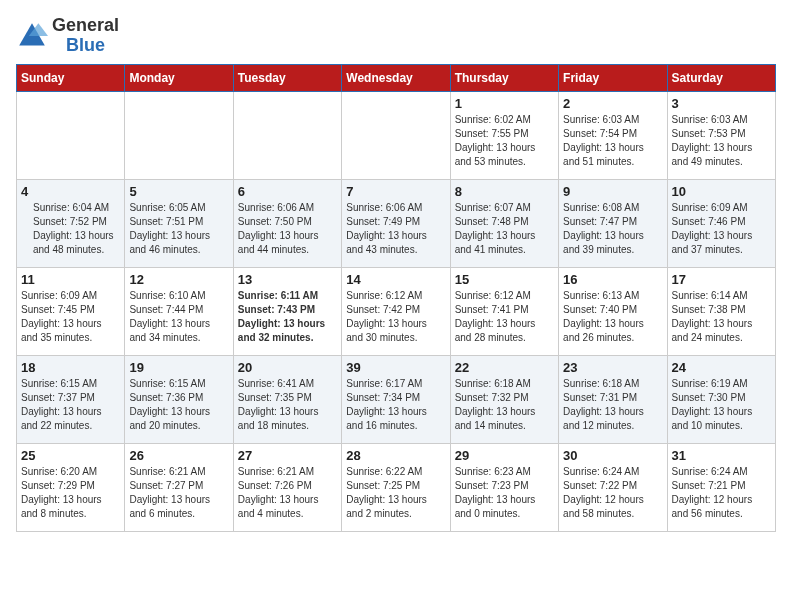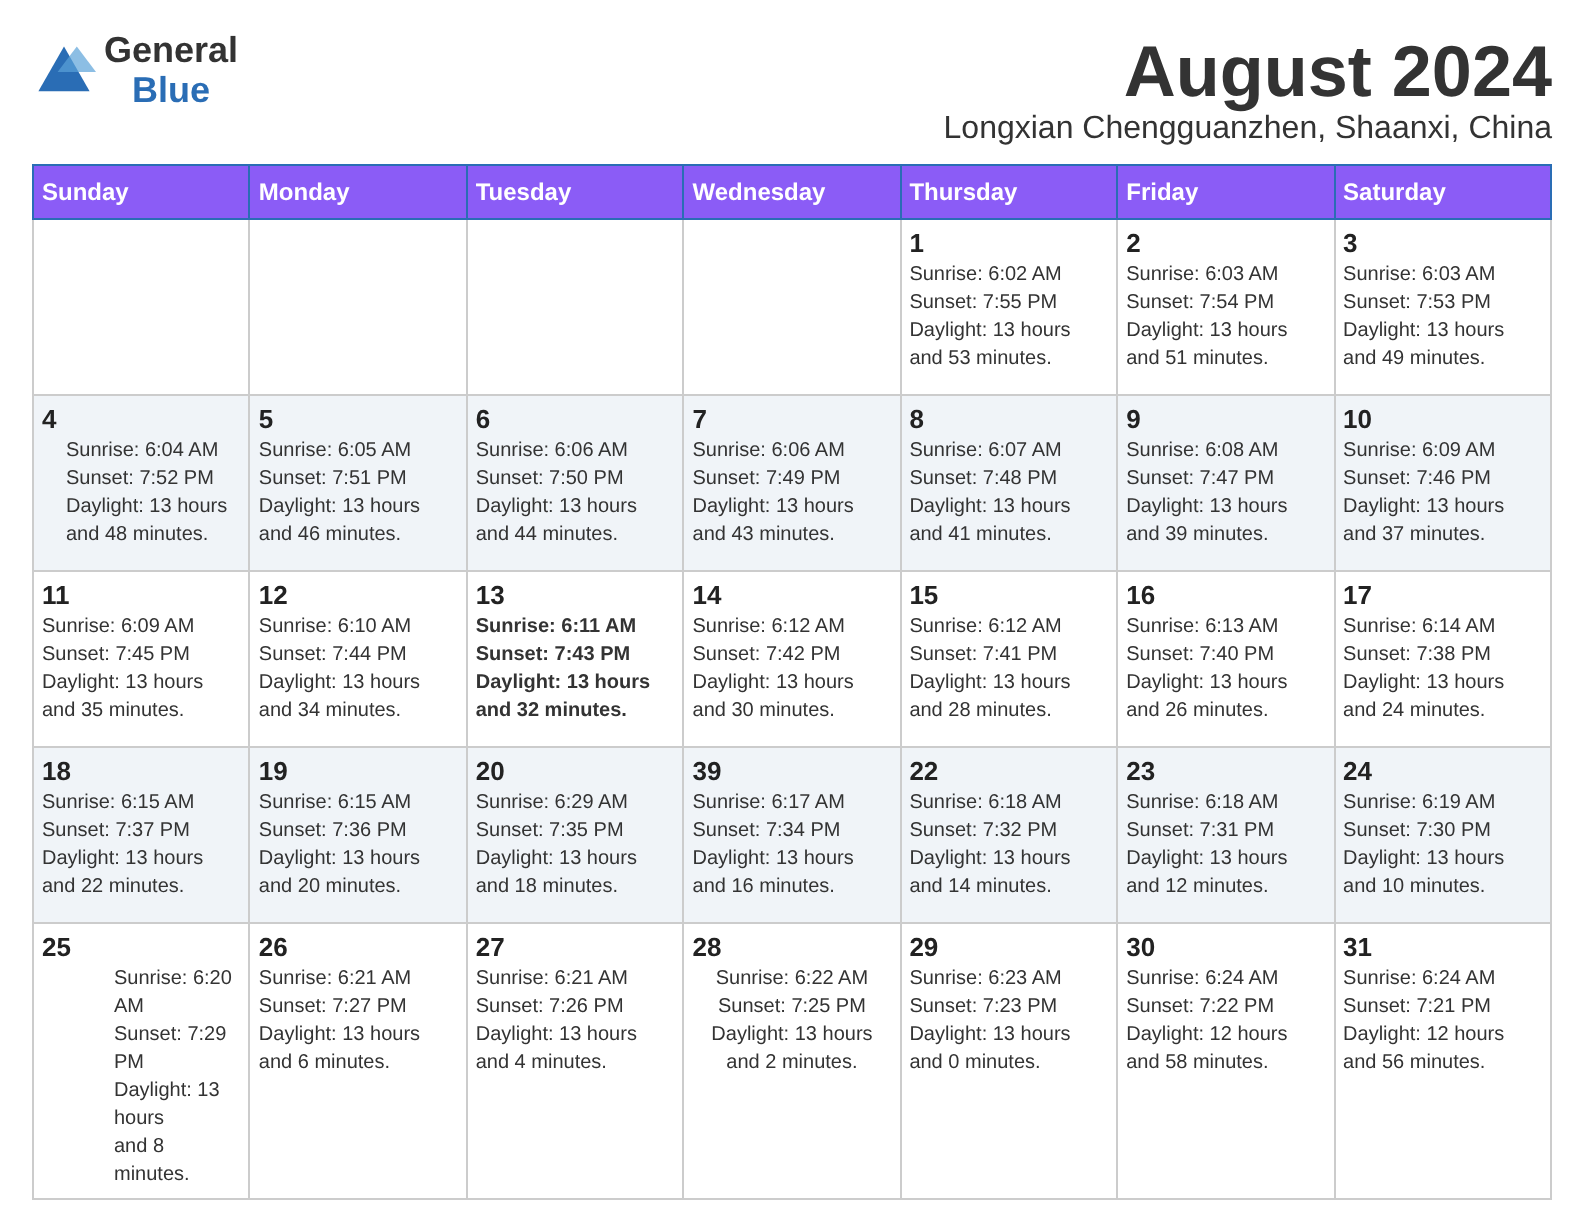--- a/index.html
+++ b/index.html
@@ -45,21 +45,21 @@
     .subtitle {
       font-size: 16px;
       color: #333;
     }
     table {
       width: 100%;
       border-collapse: collapse;
       font-size: 11px;
     }
     thead tr th {
-      background-color: #8b5cf6;
+      background-color: #b91c1c;
       color: #fff;
       padding: 6px 4px;
       text-align: left;
       font-size: 12px;
       font-weight: bold;
       border: 1px solid #2a6db5;
     }
     tbody tr td {
       border: 1px solid #ccc;
       padding: 4px 4px;
@@ -96,24 +96,20 @@
   <div class="logo">
     <svg class="logo-icon" viewBox="0 0 40 40">
       <polygon points="20,4 36,32 4,32" fill="#2a6db5"></polygon>
       <polygon points="28,4 40,20 16,20" fill="#5ba3d9" opacity="0.7"></polygon>
     </svg>
     <div class="logo-text">
       <span class="logo-general">General</span><br>
       <span class="logo-blue">Blue</span>
     </div>
   </div>
-  <div class="title-section">
-    <div class="main-title">August 2024</div>
-    <div class="subtitle">Longxian Chengguanzhen, Shaanxi, China</div>
-  </div>
 </div>
 
 <table>
   <thead>
     <tr>
     <th>Sunday</th>
         <th>Monday</th>
         <th>Tuesday</th>
         <th>Wednesday</th>
         <th>Thursday</th>
@@ -261,21 +257,21 @@
         </td>
         <td>
           <div class="cell-date">19</div>
           <div class="cell-info" style="white-space: pre-line;">Sunrise: 6:15 AM
 Sunset: 7:36 PM
 Daylight: 13 hours
 and 20 minutes.</div>
         </td>
         <td>
           <div class="cell-date">20</div>
-          <div class="cell-info" style="white-space: pre-line;">Sunrise: 6:29 AM
+          <div class="cell-info" style="white-space: pre-line;">Sunrise: 6:41 AM
 Sunset: 7:35 PM
 Daylight: 13 hours
 and 18 minutes.</div>
         </td>
         <td>
           <div class="cell-date">39</div>
           <div class="cell-info" style="white-space: pre-line;">Sunrise: 6:17 AM
 Sunset: 7:34 PM
 Daylight: 13 hours
 and 16 minutes.</div>
@@ -298,42 +294,42 @@
           <div class="cell-date">24</div>
           <div class="cell-info" style="white-space: pre-line;">Sunrise: 6:19 AM
 Sunset: 7:30 PM
 Daylight: 13 hours
 and 10 minutes.</div>
         </td>
       </tr>
       <tr>
         <td>
           <div class="cell-date">25</div>
-          <div class="cell-info" style="white-space: pre-line; margin-left: 36px;">Sunrise: 6:20 AM
+          <div class="cell-info" style="white-space: pre-line;">Sunrise: 6:20 AM
 Sunset: 7:29 PM
 Daylight: 13 hours
 and 8 minutes.</div>
         </td>
         <td>
           <div class="cell-date">26</div>
           <div class="cell-info" style="white-space: pre-line;">Sunrise: 6:21 AM
 Sunset: 7:27 PM
 Daylight: 13 hours
 and 6 minutes.</div>
         </td>
         <td>
           <div class="cell-date">27</div>
           <div class="cell-info" style="white-space: pre-line;">Sunrise: 6:21 AM
 Sunset: 7:26 PM
 Daylight: 13 hours
 and 4 minutes.</div>
         </td>
         <td>
           <div class="cell-date">28</div>
-          <div class="cell-info" style="white-space: pre-line; text-align: center;">Sunrise: 6:22 AM
+          <div class="cell-info" style="white-space: pre-line;">Sunrise: 6:22 AM
 Sunset: 7:25 PM
 Daylight: 13 hours
 and 2 minutes.</div>
         </td>
         <td>
           <div class="cell-date">29</div>
           <div class="cell-info" style="white-space: pre-line;">Sunrise: 6:23 AM
 Sunset: 7:23 PM
 Daylight: 13 hours
 and 0 minutes.</div>

